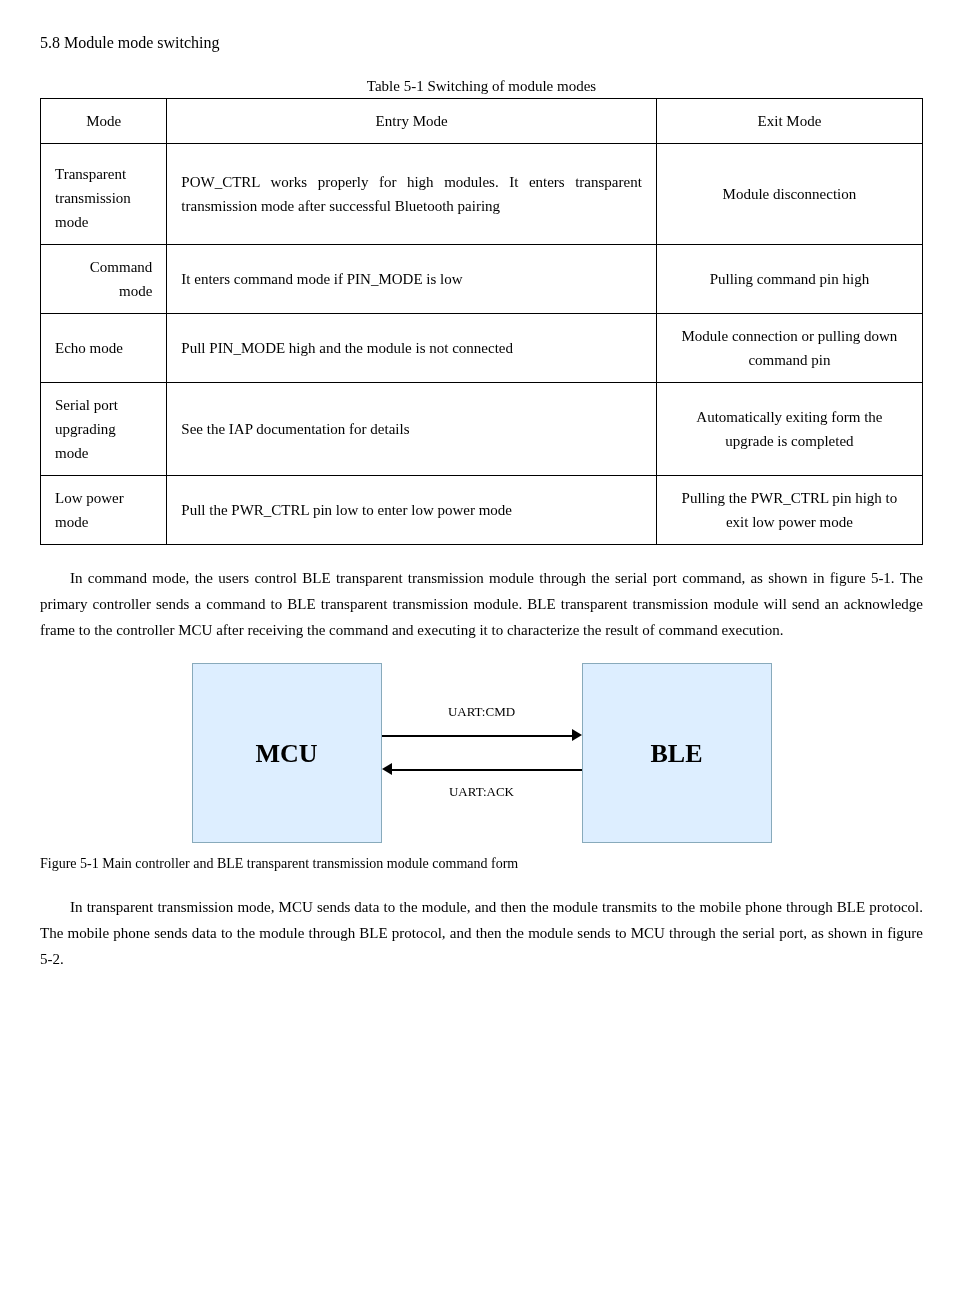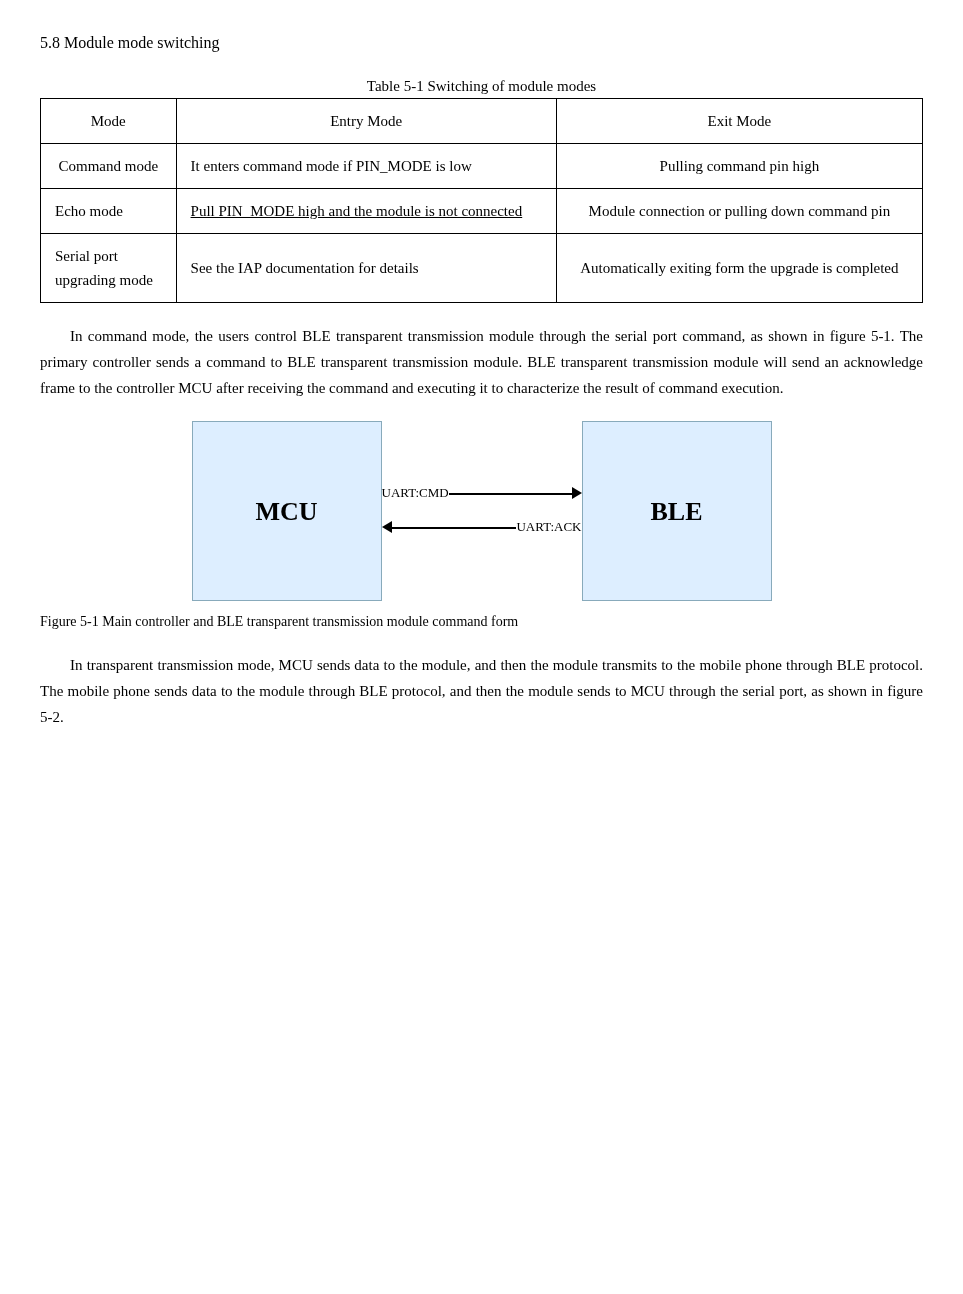--- a/index.html
+++ b/index.html
@@ -65,21 +65,21 @@
     .diagram-arrows {
       display: flex;
       flex-direction: column;
       align-items: center;
       justify-content: center;
       width: 200px;
       gap: 10px;
     }
     .arrow-row {
       display: flex;
-      flex-direction: row;
+      flex-direction: column;
       align-items: center;
       width: 100%;
     }
     .arrow-label {
       font-size: 13px;
       margin-bottom: 2px;
     }
     .arrow-line {
       display: flex;
       align-items: center;
@@ -125,35 +125,46 @@
 
 <table>
   <thead>
     <tr>
       <th>Mode</th>
       <th>Entry Mode</th>
       <th>Exit Mode</th>
     </tr>
   </thead>
   <tbody id="table-body">
+  <tr>
+        <td style="text-align: left; white-space: pre-line; vertical-align: top; padding-top: 18px;">Transparent
+transmission mode</td>
+        <td style="text-align: justify;">POW_CTRL works properly for high modules. It enters transparent transmission mode after successful Bluetooth pairing</td>
+        <td>Module disconnection</td>
+      </tr>
       <tr>
-        <td style="text-align: center; white-space: pre-line; margin-left: 36px;">Command mode</td>
+        <td style="text-align: right; white-space: pre-line; margin-left: 36px;">Command mode</td>
         <td style="text-align: justify;">It enters command mode if PIN_MODE is low</td>
         <td>Pulling command pin high</td>
       </tr>
       <tr>
         <td style="text-align: left; white-space: pre-line;">Echo mode</td>
-        <td style="text-align: justify; text-decoration: underline;">Pull PIN_MODE high and the module is not connected</td>
+        <td style="text-align: justify;">Pull PIN_MODE high and the module is not connected</td>
         <td>Module connection or pulling down command pin</td>
       </tr>
       <tr>
         <td style="text-align: left; white-space: pre-line;">Serial port
 upgrading mode</td>
         <td style="text-align: justify;">See the IAP documentation for details</td>
         <td>Automatically exiting form the upgrade is completed</td>
+      </tr>
+      <tr>
+        <td style="text-align: left; white-space: pre-line;">Low power mode</td>
+        <td style="text-align: justify;">Pull the PWR_CTRL pin low to enter low power mode</td>
+        <td>Pulling the PWR_CTRL pin high to exit low power mode</td>
       </tr>
     </tbody>
 </table>
 
 <p class="paragraph">In command mode, the users control BLE transparent transmission module through the serial port command, as shown in figure 5-1. The primary controller sends a command to BLE transparent transmission module. BLE transparent transmission module will send an acknowledge frame to the controller MCU after receiving the command and executing it to characterize the result of command execution.</p>
 
 <div class="diagram-container">
   <div class="diagram-box">
     <span>MCU</span>
   </div>

